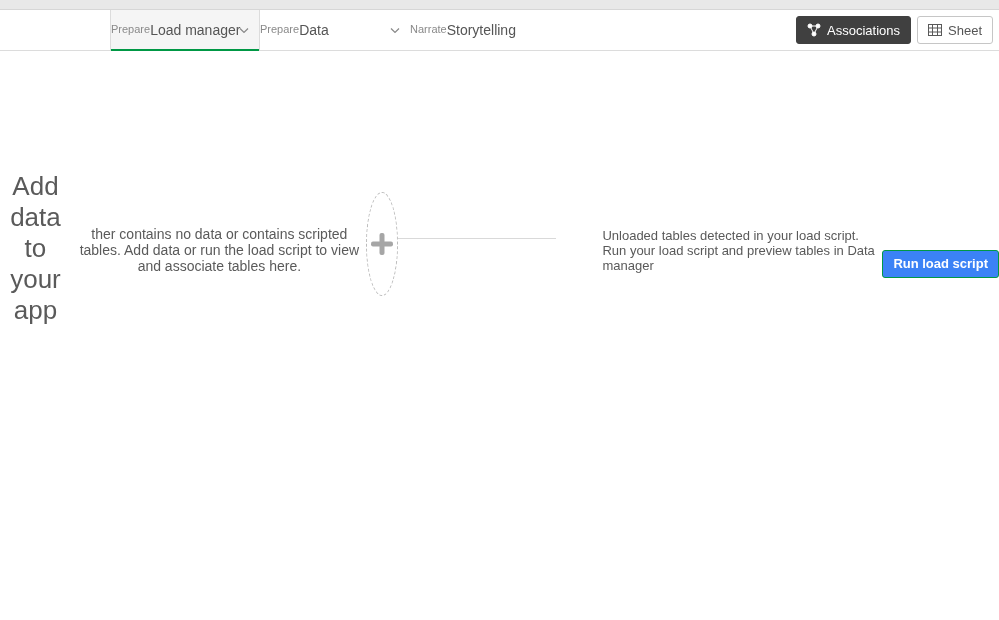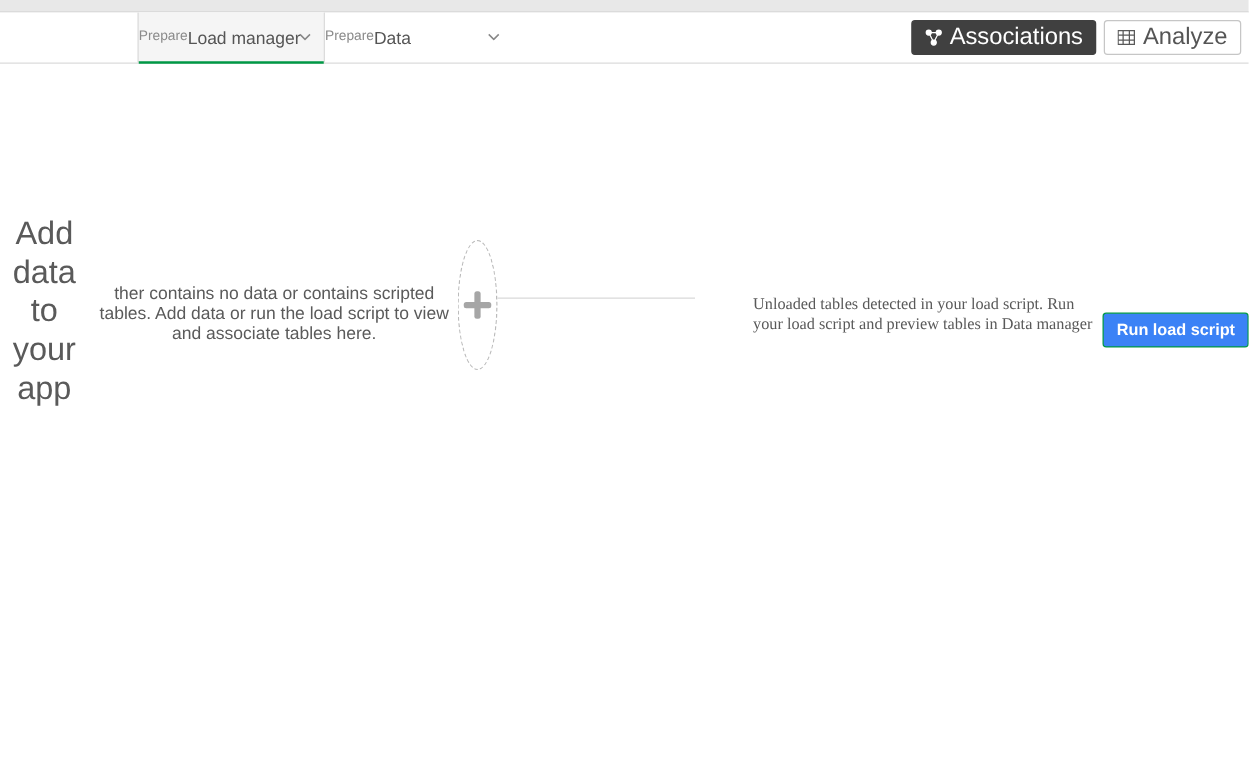--- a/index.html
+++ b/index.html
@@ -77,21 +77,21 @@
     .btn {
       display: inline-flex;
       align-items: center;
       gap: 6px;
       height: 28px;
       padding: 0 10px;
       border: 1px solid #c6c6c6;
       border-radius: 3px;
       background: #ffffff;
       color: #555;
-      font-size: 19px;
+      font-size: 13px;
       cursor: pointer;
       white-space: nowrap;
     }
     .btn.dark {
       background: #404040;
       color: #ffffff;
       border-color: #404040;
     }
     .btn.dark svg { stroke: #fff; fill: #fff; }
     .btn svg { display: block; }
@@ -136,21 +136,20 @@
       background: #d9d9d9;
       margin-bottom: 50px;
     }
     .unloaded-msg {
       font-size: 13px;
       color: #595959;
       margin-bottom: 26px;
       width: 100%;
       text-align: left;
       padding-left: 46px;
-      font-family: Liberation Serif, serif;
     }
     .run-btn {
       background: #3b82f6;
       color: #fff;
       border-color: #009845;
       font-weight: 600;
       font-size: 13px;
     }
   </style>
 </head>
@@ -174,20 +173,24 @@
   <div class="nav-tab">
     <span class="sup">Prepare</span>
     <span class="main">Data</span>
     <span class="chevron">
       <svg width="10" height="6" viewBox="0 0 10 6">
           <path d="M1 1 L5 5 L9 1" fill="none" stroke="#888" stroke-width="1.2"></path>
         </svg>
     </span>
   </div>
 
+  <div class="nav-tab">
+    <span class="sup">Narrate</span>
+    <span class="main">Storytelling</span>
+  </div>
 
   <div class="flex-grow"></div>
 
   <div class="right-buttons">
     <button class="btn dark">
       <span>
         <svg width="14" height="14" viewBox="0 0 14 14">
           <circle cx="3" cy="3" r="2" fill="#fff"></circle>
           <circle cx="11" cy="3" r="2" fill="#fff"></circle>
           <circle cx="7" cy="11" r="2" fill="#fff"></circle>
@@ -200,21 +203,21 @@
     <button class="btn">
       <span>
         <svg width="14" height="12" viewBox="0 0 14 12">
           <rect x="0.5" y="0.5" width="13" height="11" fill="none" stroke="#595959"></rect>
           <line x1="0.5" y1="4" x2="13.5" y2="4" stroke="#595959"></line>
           <line x1="0.5" y1="8" x2="13.5" y2="8" stroke="#595959"></line>
           <line x1="4.5" y1="0.5" x2="4.5" y2="11.5" stroke="#595959"></line>
           <line x1="9.5" y1="0.5" x2="9.5" y2="11.5" stroke="#595959"></line>
         </svg>
       </span>
-      <span>Analyze</span>
+      <span>Sheet</span>
     </button>
 
   </div>
 </div>
 
 <div class="content">
   <h1 class="page-title">Add data to your app</h1>
   <div class="subtext">ther contains no data or contains scripted tables. Add data or run the load script to view and associate tables here.</div>
 
   <div class="add-circle">

